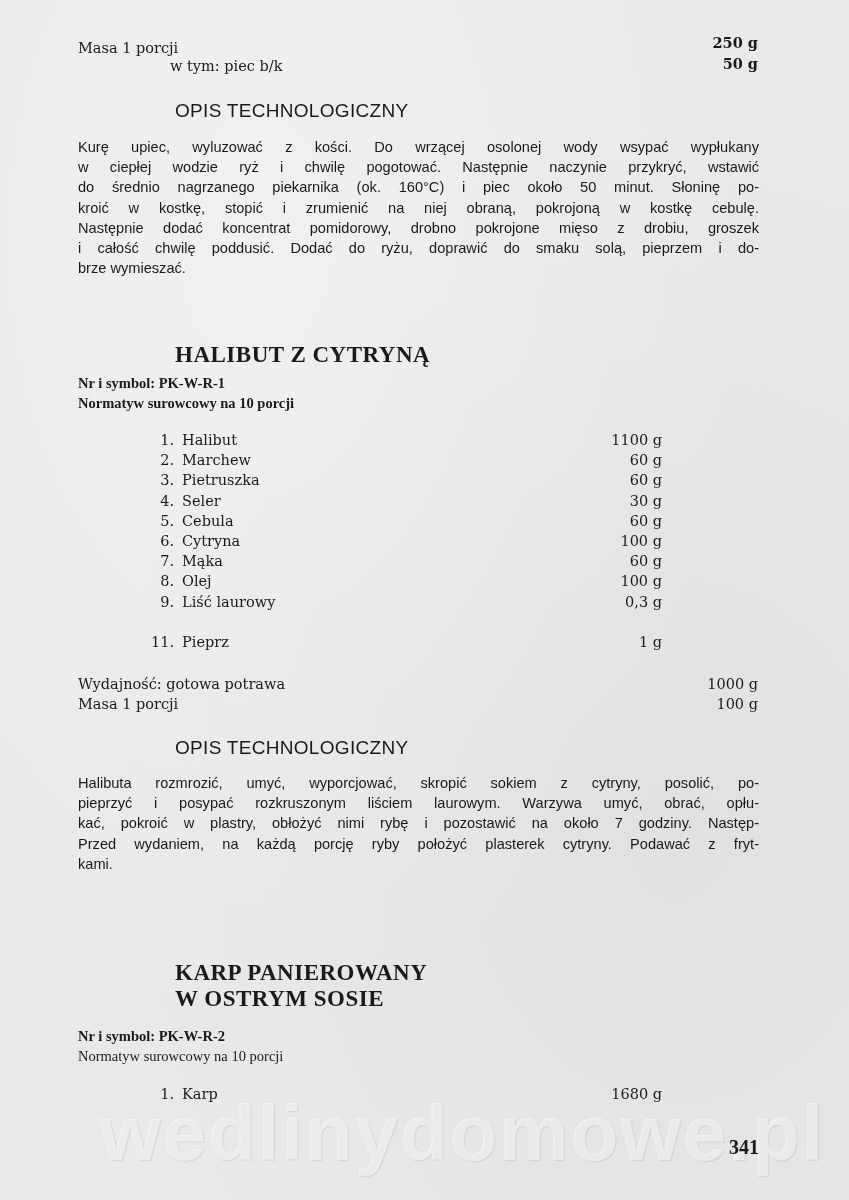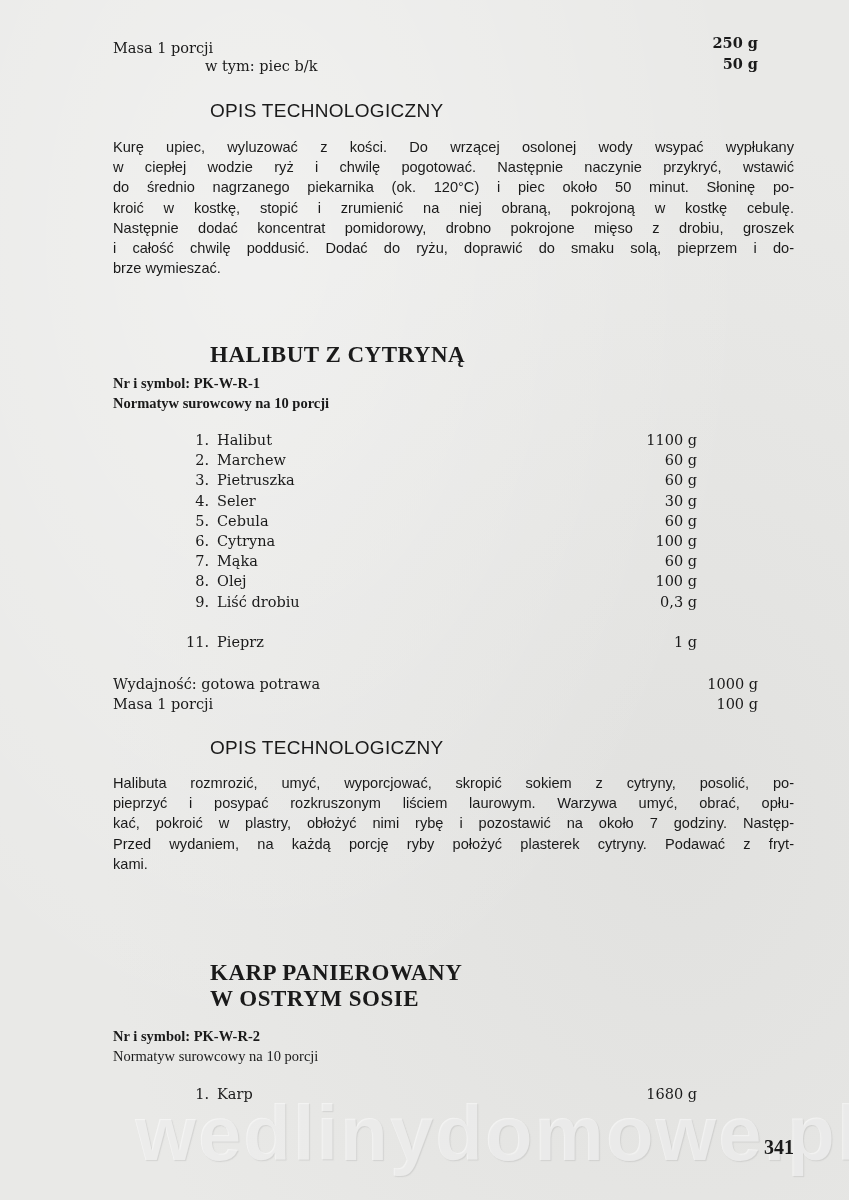--- a/index.html
+++ b/index.html
@@ -5,21 +5,21 @@
   html, body { margin: 0; padding: 0; }
   body {
     width: 849px; height: 1200px; overflow: hidden; position: relative;
     background: #e9e9e7;
     background-image:
       radial-gradient(ellipse at 30% 20%, rgba(255,255,255,0.35), rgba(255,255,255,0) 60%),
       radial-gradient(ellipse at 80% 70%, rgba(210,210,208,0.35), rgba(210,210,208,0) 60%);
     color: #1a1a1a;
     font-family: "DejaVu Serif", serif;
   }
-  .abs { position: absolute; margin-left: 35px; }
+  .abs { position: absolute; }
   .line { font-size: 14.5px; line-height: 20px; white-space: nowrap; }
   .bold { font-weight: bold; }
   .right { text-align: right; }
   .h-opis { font-family: "Liberation Sans", sans-serif; font-size: 19px; letter-spacing: 0.3px; }
   .h-title { font-family: "Liberation Serif", serif; font-weight: bold; font-size: 23px; line-height: 26px; letter-spacing: 0.5px; }
   .para { font-family: "Liberation Sans", sans-serif; font-size: 14.6px; line-height: 20.2px; text-align: justify; text-align-last: left; width: 681px; }
   .para span { display: block; text-align: justify; text-align-last: justify; white-space: nowrap; }
   .para span.last { text-align-last: left; }
   .meta { font-family: "Liberation Serif", serif; font-weight: bold; font-size: 14.5px; line-height: 20px; }
   .ing-row { position: absolute; left: 0; width: 520px; height: 20px; font-size: 14.5px; line-height: 20px; font-family: "DejaVu Serif", serif; }
@@ -38,21 +38,21 @@
 
 <div class="abs line bold" style="left:78px; top:38px; font-weight:normal;">Masa 1 porcji</div>
 <div class="abs line right bold" style="right:91px; top:33px;">250 g</div>
 <div class="abs line" style="left:170px; top:56px;">w tym: piec b/k</div>
 <div class="abs line right bold" style="right:91px; top:54px;">50 g</div>
 
 <div class="abs h-opis" style="left:175px; top:100px;">OPIS TECHNOLOGICZNY</div>
 <div class="abs para" style="left:78px; top:137px;">
   <span>Kurę upiec, wyluzować z kości. Do wrzącej osolonej wody wsypać wypłukany</span>
   <span>w ciepłej wodzie ryż i chwilę pogotować. Następnie naczynie przykryć, wstawić</span>
-  <span>do średnio nagrzanego piekarnika (ok. 120°C) i piec około 50 minut. Słoninę po-</span>
+  <span>do średnio nagrzanego piekarnika (ok. 160°C) i piec około 50 minut. Słoninę po-</span>
   <span>kroić w kostkę, stopić i zrumienić na niej obraną, pokrojoną w kostkę cebulę.</span>
   <span>Następnie dodać koncentrat pomidorowy, drobno pokrojone mięso z drobiu, groszek</span>
   <span>i całość chwilę poddusić. Dodać do ryżu, doprawić do smaku solą, pieprzem i do-</span>
   <span class="last">brze wymieszać.</span>
 </div>
 
 <div class="abs h-title" style="left:175px; top:342px;">HALIBUT Z CYTRYNĄ</div>
 <div class="abs meta" style="left:78px; top:373px;">Nr i symbol: PK-W-R-1</div>
 <div class="abs meta" style="left:78px; top:393px;">Normatyw surowcowy na 10 porcji</div>
 
@@ -92,21 +92,21 @@
       <span class="ing-name">Mąka</span>
       <span class="ing-qty">60 g</span>
     </div>
     <div class="ing-row" style="top: 141.4px;">
       <span class="ing-num" style="right: auto; left: 0px; width: 32px; text-align: right;">8.</span>
       <span class="ing-name">Olej</span>
       <span class="ing-qty">100 g</span>
     </div>
     <div class="ing-row" style="top: 161.6px;">
       <span class="ing-num" style="right: auto; left: 0px; width: 32px; text-align: right;">9.</span>
-      <span class="ing-name">Liść drobiu</span>
+      <span class="ing-name">Liść laurowy</span>
       <span class="ing-qty">0,3 g</span>
     </div>
     <div class="ing-row" style="top: 202px;">
       <span class="ing-num" style="right: auto; left: 0px; width: 32px; text-align: right;">11.</span>
       <span class="ing-name">Pieprz</span>
       <span class="ing-qty">1 g</span>
     </div>
   </div>
 
 <div class="abs line" style="left:78px; top:674px;">Wydajność: gotowa potrawa</div>

